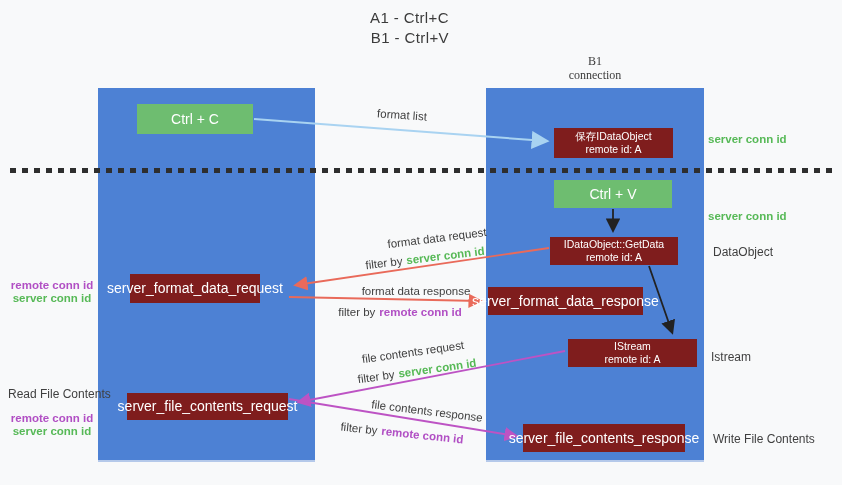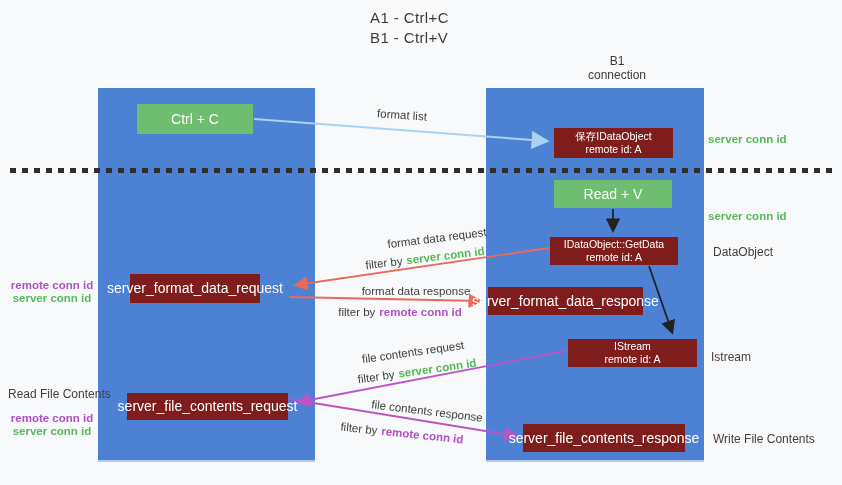--- a/index.html
+++ b/index.html
@@ -1,19 +1,19 @@
 <!DOCTYPE html>
 <html><head>
 <meta charset="utf-8">
 <style>
   html,body{margin:0;padding:0;}
   body{font-family:"Liberation Sans", sans-serif;background:#eee;}
   .canvas{position:relative;width:842px;height:485px;background:#f8f9fa;overflow:hidden;}
   .abs{position:absolute;}
-  .title{left:370px;top:8px;font-size:15px;line-height:20px;color:#3b3b3b;letter-spacing:.4px;}
+  .title{left:370px;top:8px;font-size:15px;line-height:20px;color:#3b3b3b;letter-spacing:.4px;text-align:right;}
   .col-header{top:54px;text-align:center;font-size:12px;line-height:14px;color:#3b3b3b;}
   .lifeline{top:88px;height:372px;background:#4d81d4;box-shadow:0 2px 0 rgba(125,163,221,.55);}
   .sep{left:10px;top:168px;width:824px;height:5px;
        background:repeating-linear-gradient(90deg,#2e2e2e 0 6px,transparent 6px 12px);}
   .box{display:flex;flex-direction:column;align-items:center;justify-content:center;
        color:#fff;font-size:14px;line-height:13px;text-align:center;z-index:3;}
   .box.green{background:#6ebd70;}
   .box.orange{background:#7f1d1d;}
   svg.overlay{position:absolute;left:0;top:0;z-index:2;}
   .alabel{z-index:4;font-size:11.5px;color:#3f3f3f;white-space:nowrap;
@@ -28,21 +28,21 @@
 </head>
 <body>
 
 <div class="canvas">
 
   <div class="abs title">
     <div>A1 - Ctrl+C</div>
     <div>B1 - Ctrl+V</div>
   </div>
 
-  <div class="abs col-header" style="left:508px;width:218px;">
+  <div class="abs col-header" style="left:486px;width:218px;font-family:Liberation Serif, serif;">
     <div>B1</div>
     <div>connection</div>
   </div>
 
   <div class="abs lifeline" style="left:98px;width:217px;"></div>
   <div class="abs lifeline" style="left:486px;width:218px;"></div>
 
   <div class="abs sep"></div>
 
   <svg class="overlay" width="842" height="485">
@@ -72,21 +72,21 @@
   <div class="abs box green" style="left:137px;top:104px;width:116px;height:30px;">
     <div>Ctrl + C</div>
   </div>
 
   <div class="abs box orange" style="left:554px;top:128px;width:119px;height:30px;font-size:10.5px;">
     <div>保存IDataObject</div>
     <div>remote id: A</div>
   </div>
 
   <div class="abs box green" style="left:554px;top:180px;width:118px;height:28px;">
-    <div>Read + V</div>
+    <div>Ctrl + V</div>
   </div>
 
   <div class="abs box orange" style="left:550px;top:237px;width:128px;height:28px;font-size:10.5px;">
     <div>IDataObject::GetData</div>
     <div>remote id: A</div>
   </div>
 
   <div class="abs box orange" style="left:130px;top:274px;width:130px;height:29px;text-align:right;">
     <div>server_format_data_request</div>
   </div>

